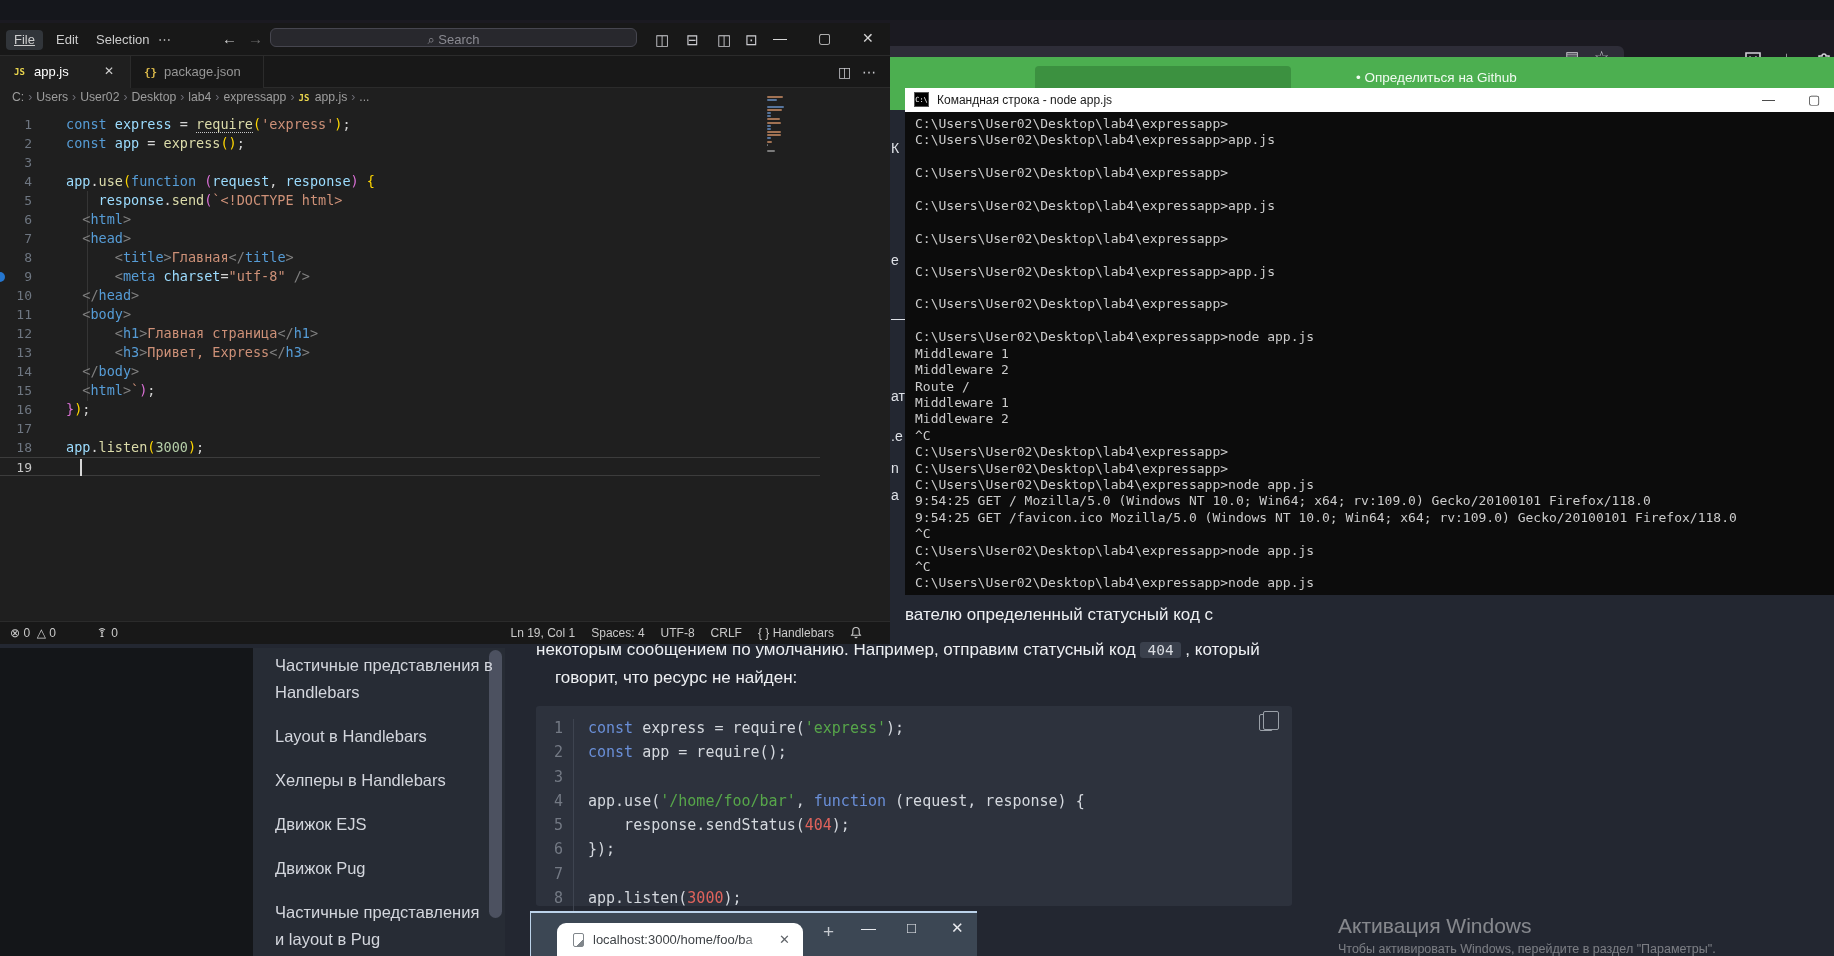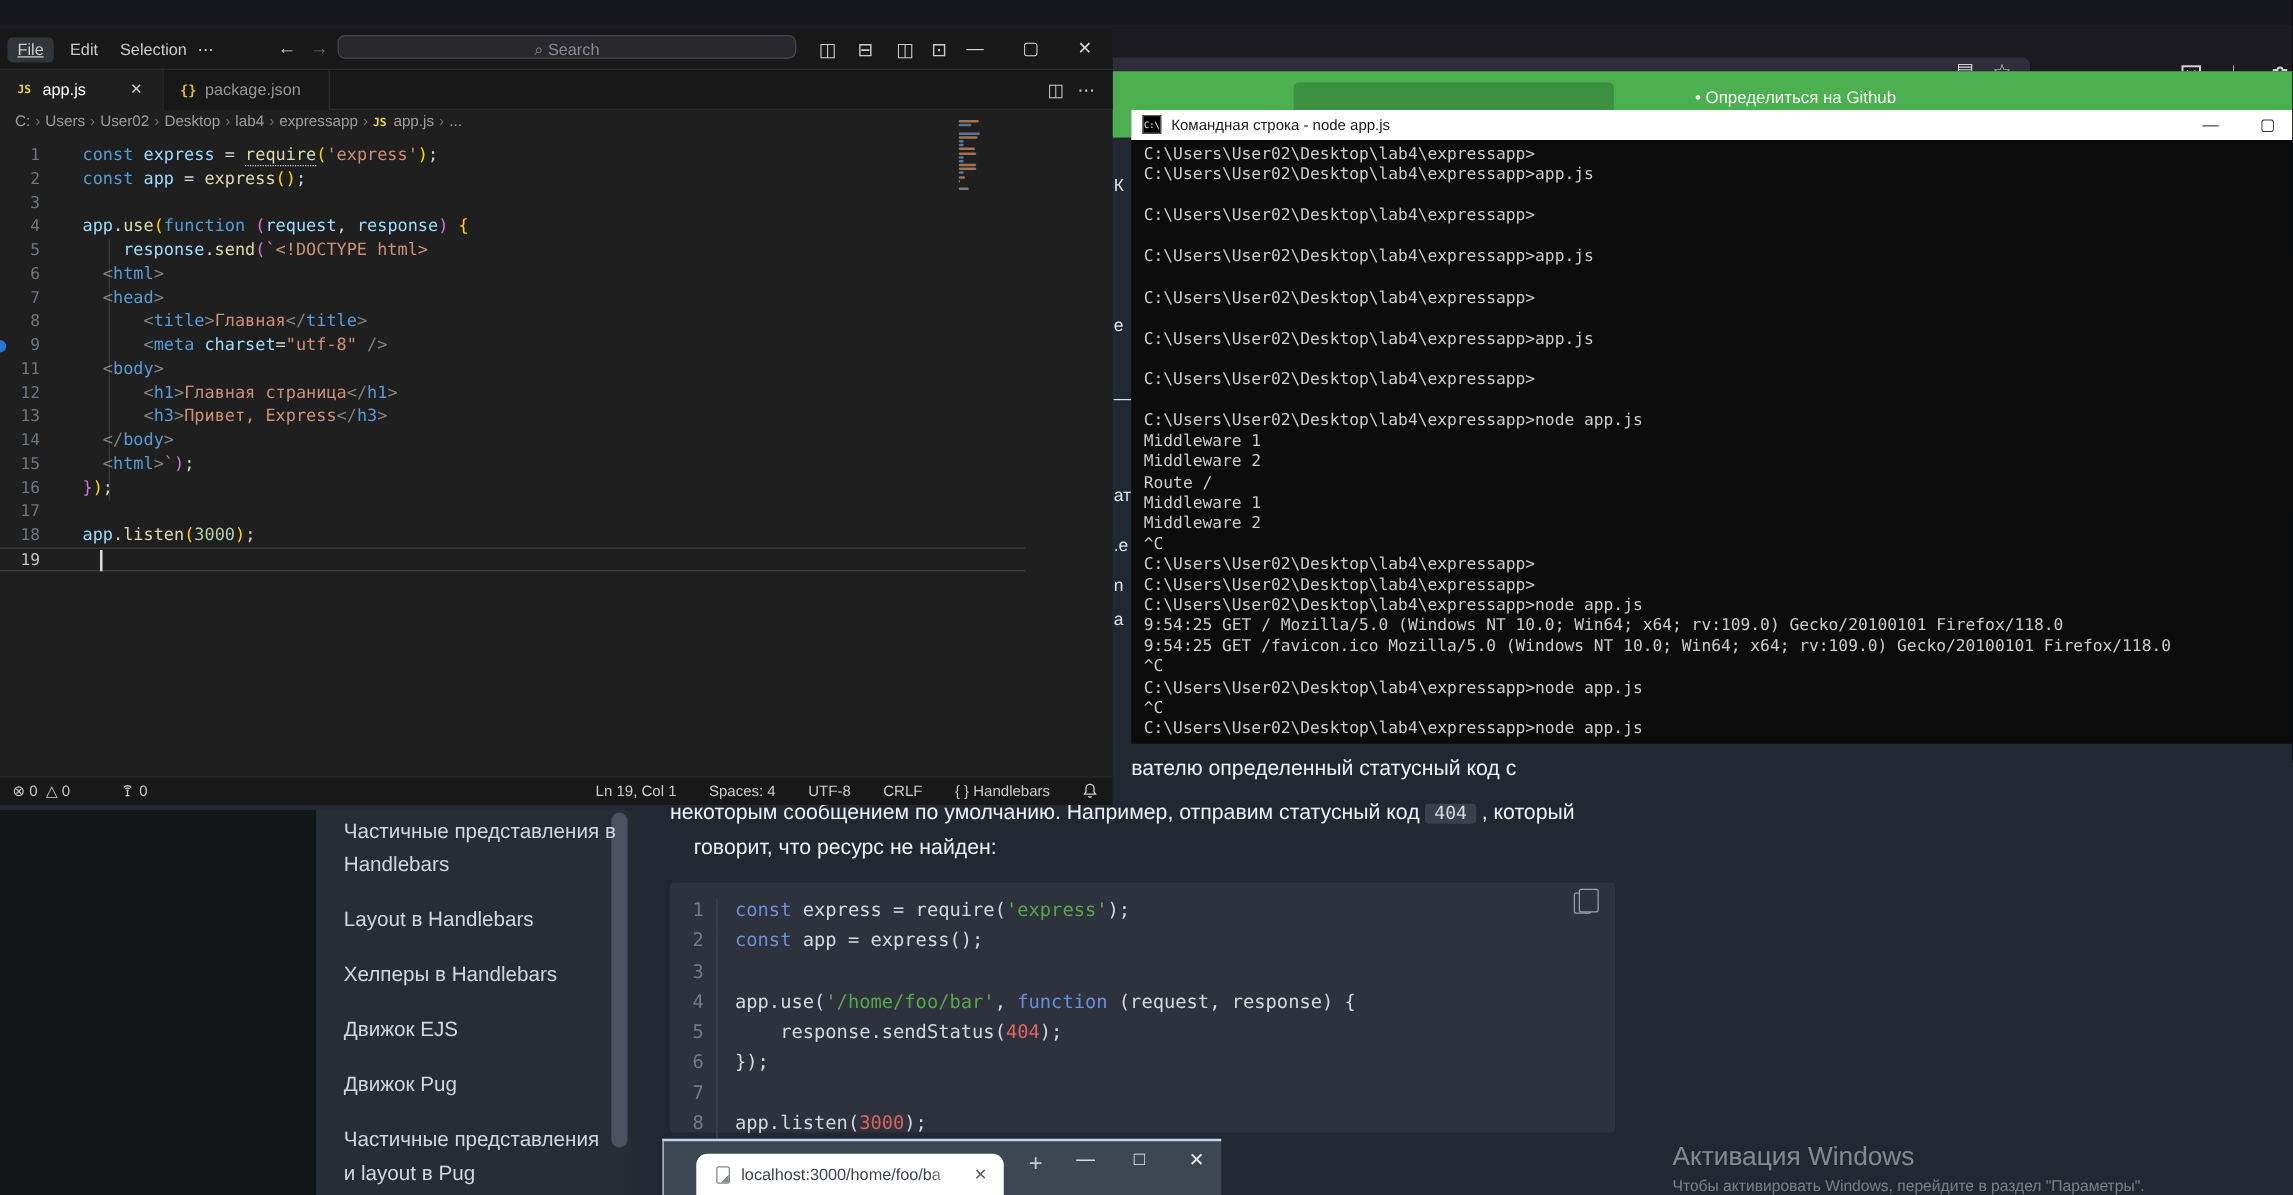--- a/index.html
+++ b/index.html
@@ -89,21 +89,21 @@
   .tp{color:#808080;} .tag{color:#569cd6;} .attr{color:#9cdcfe;}
   .ul{border-bottom:1px dotted #c8c8c8;}
   #cursor { position:absolute; left:80px; top:1px; width:1.5px; height:17px; background:#d7d7d7; }
   #indent-guide { position:absolute; left:87px; top:168px; width:1px; height:210px; background:#353535; }
   #minimap { position:absolute; left:767px; top:73px; width:30px; }
   #minimap div { height:2px; margin-bottom:1.2px; border-radius:1px; }
   #bluedot { position:absolute; left:-5px; top:249px; width:10px; height:10px; border-radius:50%; background:#2576cf; }
   #vs-status { position:absolute; left:0; top:598px; width:100%; height:23px; background:#181818;
                border-top:1px solid #2b2b2b; color:#cacaca; font-size:12px; }
   .stitem { position:absolute; top:4px; white-space:nowrap; }
-  #st-right { position:absolute; right:12px; top:4px; display:flex; gap:26px; white-space:nowrap; }
+  #st-right { position:absolute; right:28px; top:4px; display:flex; gap:16px; white-space:nowrap; }
 
   
   #cmd { left:905px; top:88px; width:929px; height:507px; background:#0c0c0c; z-index:20; }
   #cmd-title { position:absolute; left:0; top:0; width:100%; height:24px; background:#ffffff; }
   #cmd-icon { position:absolute; left:9px; top:4px; width:15px; height:15px; background:#000; border:1px solid #555;
               color:#fff; font-size:7px; line-height:14px; text-align:center; font-family:"DejaVu Sans Mono",monospace; }
   #cmd-title-text { position:absolute; left:32px; top:5px; font-size:12px; color:#1a1a1a; }
   .cmdctl { position:absolute; top:4px; color:#333; font-size:13px; }
   #cmd-lines { position:absolute; left:10px; top:28px; font-size:13px; line-height:16.4px;
                color:#cccccc; font-family:"DejaVu Sans Mono","Liberation Mono",monospace; white-space:pre; }
@@ -150,21 +150,21 @@
   <span class="abs para" style="left:555px;top:668px;">говорит, что ресурс не найден:</span>
 
   <div class="abs" id="wcode">
     <div id="wcode-rows">
         <div class="wrow">
           <span class="wnum">1</span>
           <span class="wtxt"><span class="wk">const </span><span class="wp">express = require(</span><span class="ws">'express'</span><span class="wp">);</span></span>
         </div>
         <div class="wrow">
           <span class="wnum">2</span>
-          <span class="wtxt"><span class="wk">const </span><span class="wp">app = express();</span></span>
+          <span class="wtxt"><span class="wk">const </span><span class="wp">app = require();</span></span>
         </div>
         <div class="wrow">
           <span class="wnum">3</span>
           <span class="wtxt"></span>
         </div>
         <div class="wrow">
           <span class="wnum">4</span>
           <span class="wtxt"><span class="wp">app.use(</span><span class="ws">'/home/foo/bar'</span><span class="wp">, </span><span class="wk">function </span><span class="wp">(request, response) {</span></span>
         </div>
         <div class="wrow">
@@ -275,20 +275,24 @@
           <span class="lnum">7</span>
           <span class="ltxt"><span class="pn">  </span><span class="tp">&lt;</span><span class="tag">head</span><span class="tp">&gt;</span></span>
         </div>
         <div class="crow">
           <span class="lnum">8</span>
           <span class="ltxt"><span class="pn">      </span><span class="tp">&lt;</span><span class="tag">title</span><span class="tp">&gt;</span><span class="str">Главная</span><span class="tp">&lt;/</span><span class="tag">title</span><span class="tp">&gt;</span></span>
         </div>
         <div class="crow">
           <span class="lnum">9</span>
           <span class="ltxt"><span class="pn">      </span><span class="tp">&lt;</span><span class="tag">meta </span><span class="attr">charset</span><span class="pn">=</span><span class="str">"utf-8"</span><span class="tp"> /</span><span class="tp">&gt;</span></span>
+        </div>
+        <div class="crow">
+          <span class="lnum">10</span>
+          <span class="ltxt"><span class="pn">  </span><span class="tp">&lt;/</span><span class="tag">head</span><span class="tp">&gt;</span></span>
         </div>
         <div class="crow">
           <span class="lnum">11</span>
           <span class="ltxt"><span class="pn">  </span><span class="tp">&lt;</span><span class="tag">body</span><span class="tp">&gt;</span></span>
         </div>
         <div class="crow">
           <span class="lnum">12</span>
           <span class="ltxt"><span class="pn">      </span><span class="tp">&lt;</span><span class="tag">h1</span><span class="tp">&gt;</span><span class="str">Главная страница</span><span class="tp">&lt;/</span><span class="tag">h1</span><span class="tp">&gt;</span></span>
         </div>
         <div class="crow">

